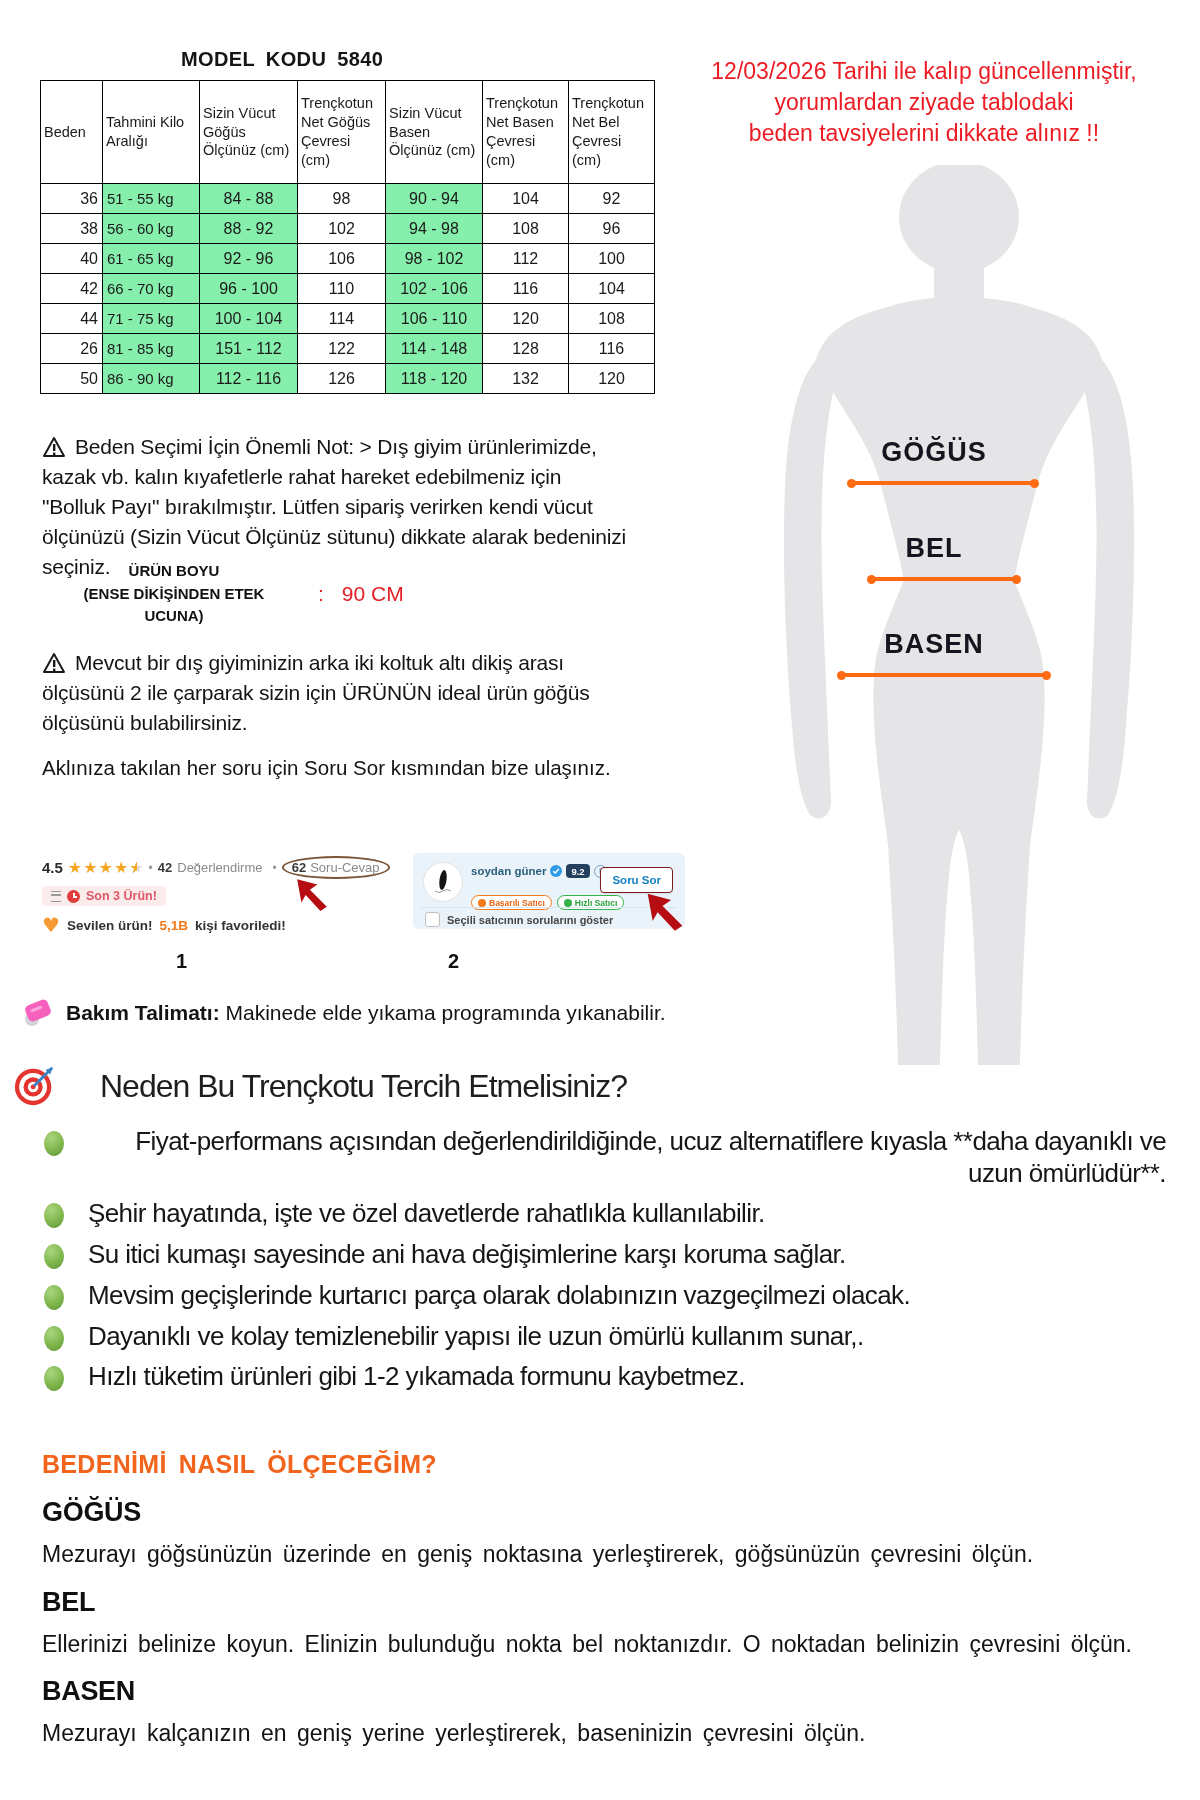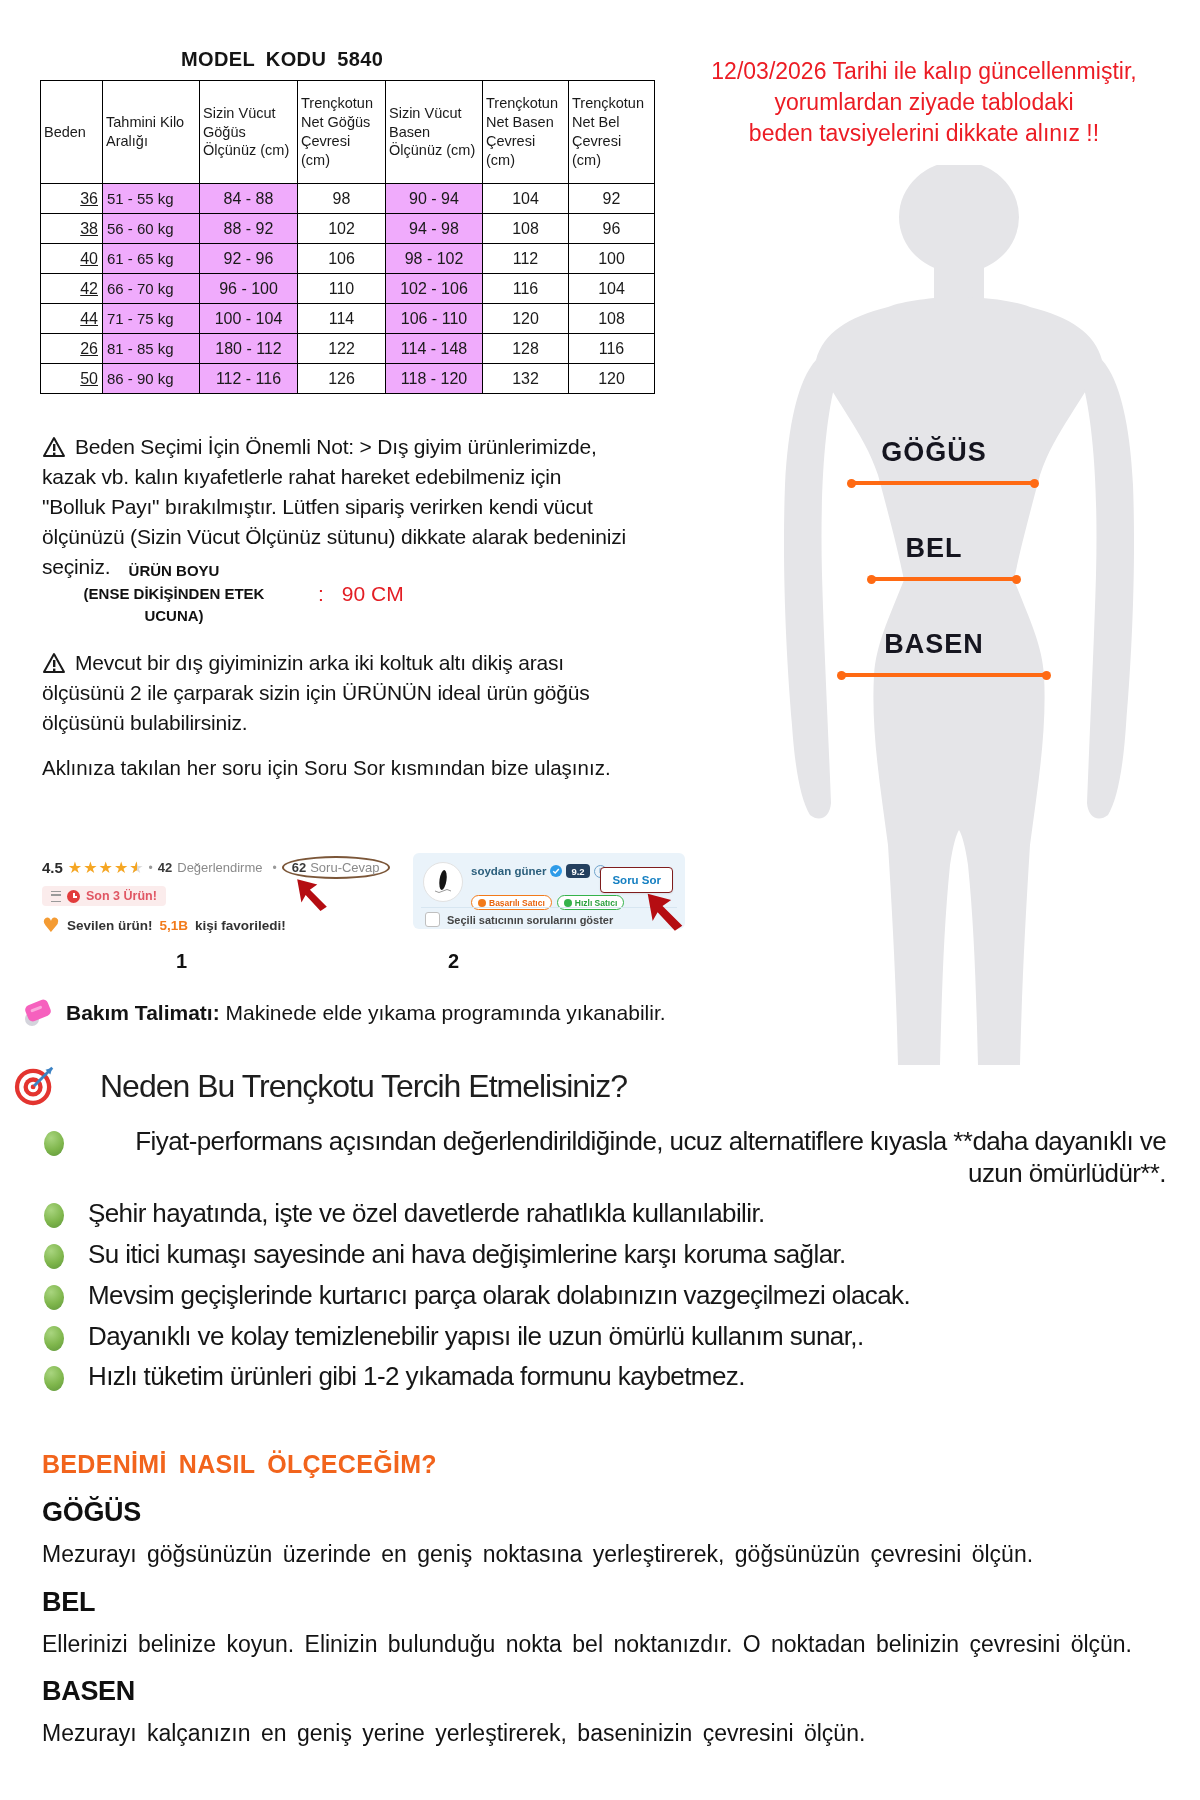--- a/index.html
+++ b/index.html
@@ -9,23 +9,23 @@
   
   .model-title{position:absolute;left:181px;top:48px;font-size:20px;font-weight:bold;
                letter-spacing:.4px;word-spacing:5px;color:#151515;}
 
   
   .size-table{position:absolute;left:40px;top:80px;border-collapse:collapse;table-layout:fixed;background:#fff;}
   .size-table th,.size-table td{border:1.5px solid #000;overflow:hidden;}
   .size-table thead th{font-weight:normal;font-size:14.5px;line-height:1.3;text-align:left;
                        vertical-align:middle;padding:3px 3px;height:96px;}
   .size-table tbody td{height:29px;font-size:16px;text-align:center;padding:0 2px;}
-  .c-beden{text-align:right !important;padding-right:4px !important;text-decoration:underline;}
+  .c-beden{text-align:right !important;padding-right:4px !important;}
   .c-kilo{text-align:left !important;padding-left:4px !important;font-size:15px !important;}
-  .hl{background:#f0abfc;}
+  .hl{background:#86efac;}
 
   
   .notice{position:absolute;left:648px;top:56px;width:552px;text-align:center;color:#EC1C24;
           font-size:23px;line-height:1.34;}
 
   
   .figure{position:absolute;left:728px;top:165px;width:412px;height:900px;}
   .figure svg{position:absolute;left:0;top:0;}
   .mlabel{position:absolute;width:100%;text-align:center;font-weight:bold;font-size:27px;
           color:#15151F;letter-spacing:1px;}
@@ -204,21 +204,21 @@
         <td class="c-kilo hl">71 - 75 kg</td>
         <td class="hl">100 - 104</td>
         <td>114</td>
         <td class="hl">106 - 110</td>
         <td>120</td>
         <td>108</td>
       </tr>
       <tr>
         <td class="c-beden">26</td>
         <td class="c-kilo hl">81 - 85 kg</td>
-        <td class="hl">180 - 112</td>
+        <td class="hl">151 - 112</td>
         <td>122</td>
         <td class="hl">114 - 148</td>
         <td>128</td>
         <td>116</td>
       </tr>
       <tr>
         <td class="c-beden">50</td>
         <td class="c-kilo hl">86 - 90 kg</td>
         <td class="hl">112 - 116</td>
         <td>126</td>

